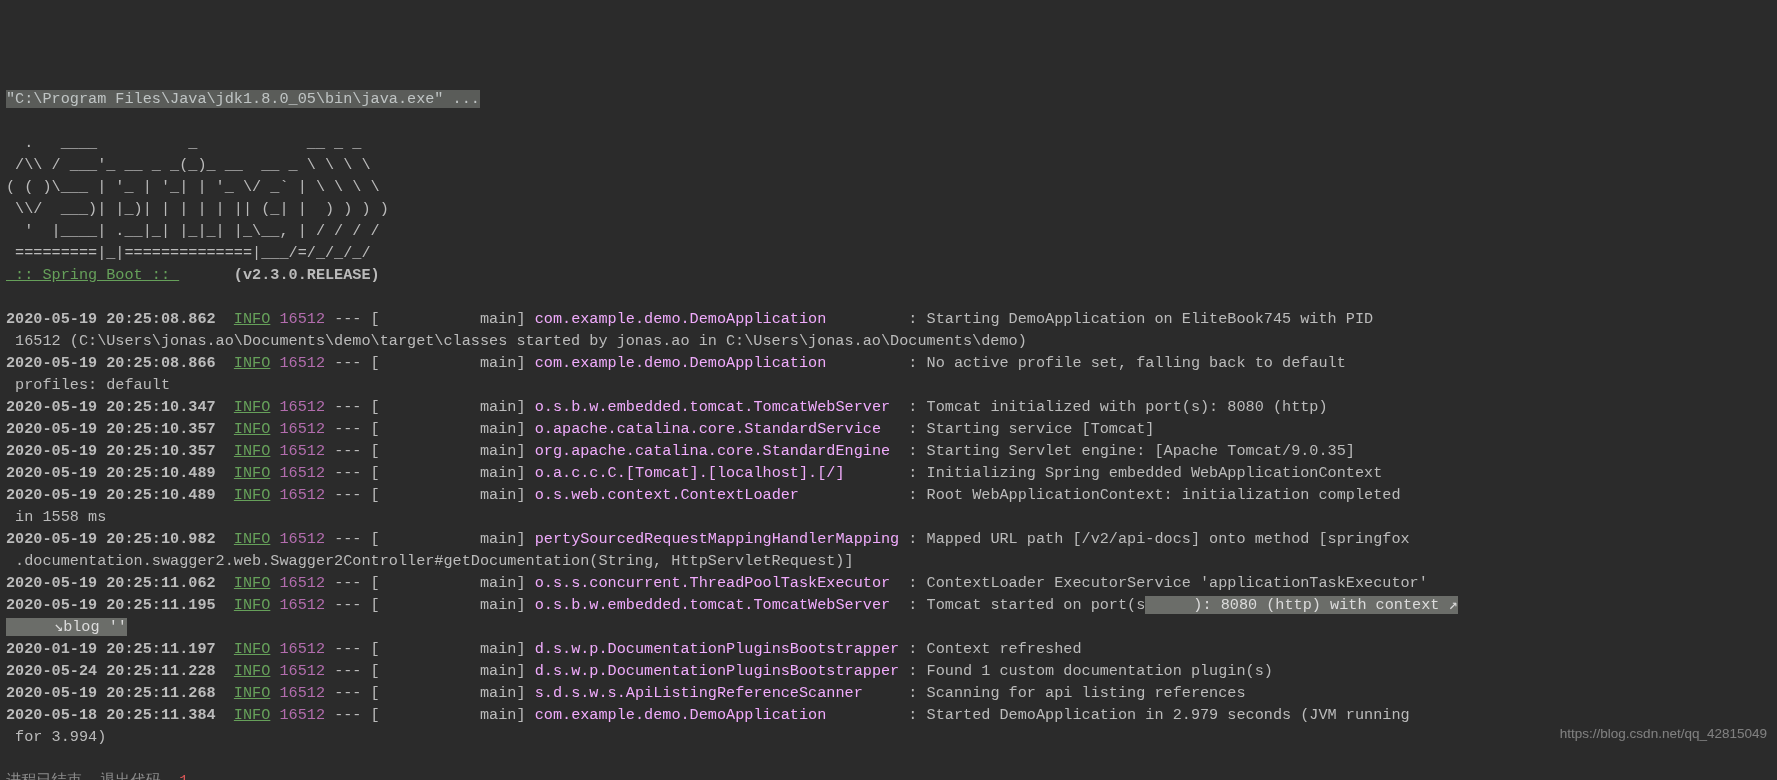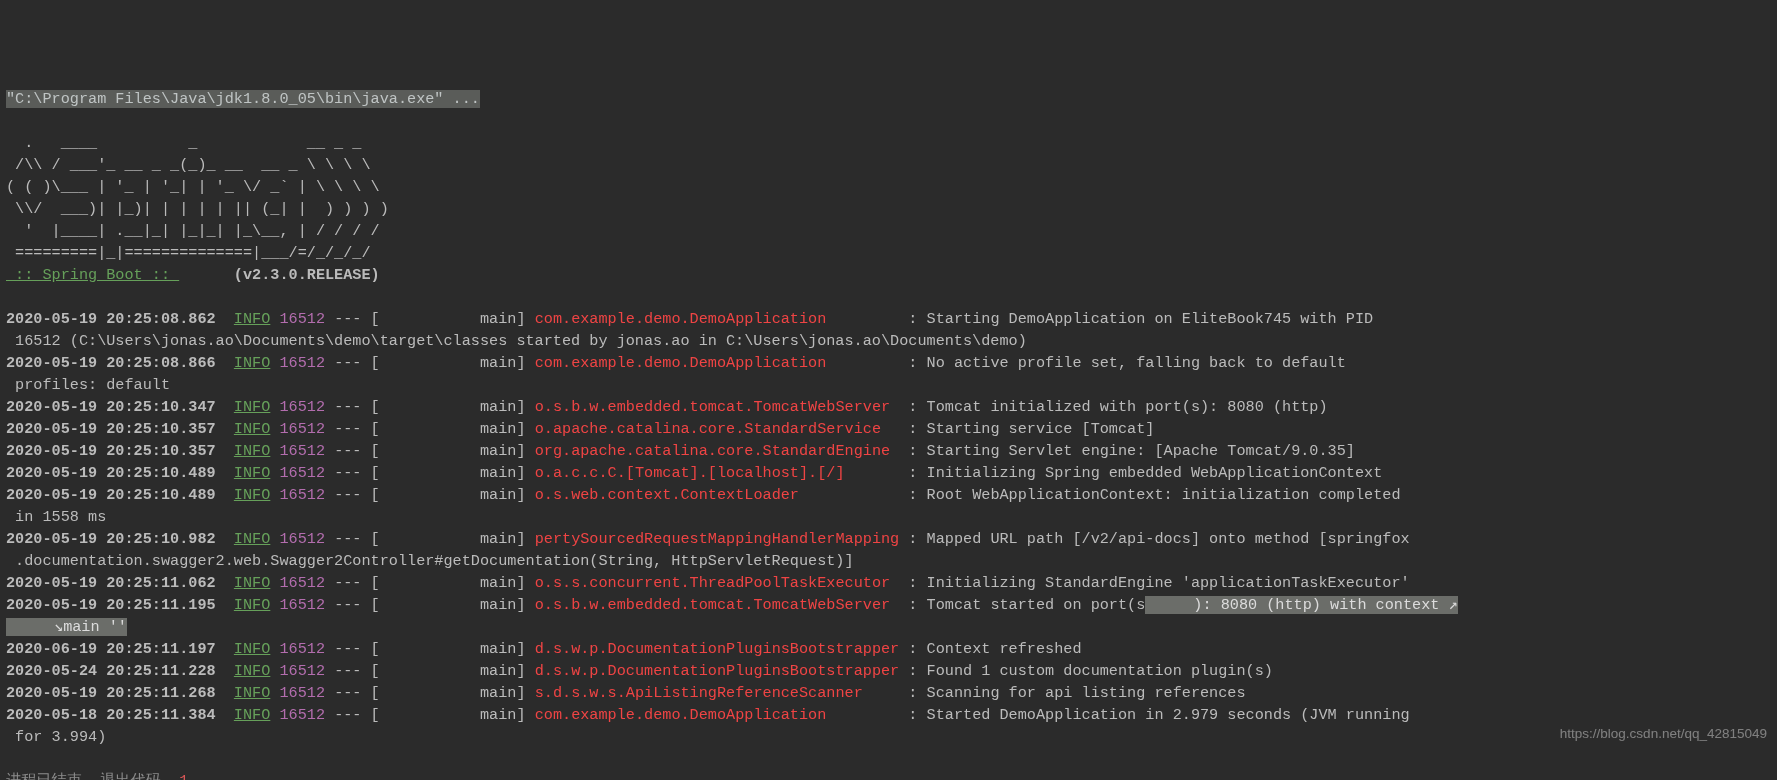--- a/index.html
+++ b/index.html
@@ -12,21 +12,21 @@
     width: 1777px;
     height: 780px;
     overflow: hidden;
     white-space: pre;
     padding: 0px 6px;
     position: relative;
   }
   .hl-header { background: #5a5c59; color: #bfc4c4; }
   .green { color: #66a05a; text-decoration: underline; }
   .magenta { color: #b36dae; font-family: Liberation Mono, monospace; }
-  .cyan { color: #ef4444; }
+  .cyan { color: #f0abfc; }
   .gray { color: #bbbbbb; font-weight: bold; }
   .sel { background: #6b6d69; color: #dcdcdc; padding-left: 48px; }
   .err-gray { color: #8c8c8c; }
   .err-red { color: #d85757; }
   .watermark {
     position: absolute;
     right: 10px;
     bottom: 35px;
     font-family: Arial, sans-serif;
     font-size: 13.5px;
@@ -56,24 +56,24 @@
 <span><span class="gray">2020-05-19 20:25:08.866</span>  <span class="green">INFO</span> <span class="magenta">16512</span><span> --- [</span><span>           main</span><span>] </span><span class="cyan">com.example.demo.DemoApplication        </span><span> : </span><span>No active profile set, falling back to default</span></span>
 <span> profiles: default</span>
 <span><span class="gray">2020-05-19 20:25:10.347</span>  <span class="green">INFO</span> <span class="magenta">16512</span><span> --- [</span><span>           main</span><span>] </span><span class="cyan">o.s.b.w.embedded.tomcat.TomcatWebServer </span><span> : </span><span>Tomcat initialized with port(s): 8080 (http)</span></span>
 <span><span class="gray">2020-05-19 20:25:10.357</span>  <span class="green">INFO</span> <span class="magenta">16512</span><span> --- [</span><span>           main</span><span>] </span><span class="cyan">o.apache.catalina.core.StandardService  </span><span> : </span><span>Starting service [Tomcat]</span></span>
 <span><span class="gray">2020-05-19 20:25:10.357</span>  <span class="green">INFO</span> <span class="magenta">16512</span><span> --- [</span><span>           main</span><span>] </span><span class="cyan">org.apache.catalina.core.StandardEngine </span><span> : </span><span>Starting Servlet engine: [Apache Tomcat/9.0.35]</span></span>
 <span><span class="gray">2020-05-19 20:25:10.489</span>  <span class="green">INFO</span> <span class="magenta">16512</span><span> --- [</span><span>           main</span><span>] </span><span class="cyan">o.a.c.c.C.[Tomcat].[localhost].[/]      </span><span> : </span><span>Initializing Spring embedded WebApplicationContext</span></span>
 <span><span class="gray">2020-05-19 20:25:10.489</span>  <span class="green">INFO</span> <span class="magenta">16512</span><span> --- [</span><span>           main</span><span>] </span><span class="cyan">o.s.web.context.ContextLoader           </span><span> : </span><span>Root WebApplicationContext: initialization completed</span></span>
 <span> in 1558 ms</span>
 <span><span class="gray">2020-05-19 20:25:10.982</span>  <span class="green">INFO</span> <span class="magenta">16512</span><span> --- [</span><span>           main</span><span>] </span><span class="cyan">pertySourcedRequestMappingHandlerMapping</span><span> : </span><span>Mapped URL path [/v2/api-docs] onto method [springfox</span></span>
 <span> .documentation.swagger2.web.Swagger2Controller#getDocumentation(String, HttpServletRequest)]</span>
-<span><span class="gray">2020-05-19 20:25:11.062</span>  <span class="green">INFO</span> <span class="magenta">16512</span><span> --- [</span><span>           main</span><span>] </span><span class="cyan">o.s.s.concurrent.ThreadPoolTaskExecutor </span><span> : </span><span>Initializing StandardEngine 'applicationTaskExecutor'</span></span>
+<span><span class="gray">2020-05-19 20:25:11.062</span>  <span class="green">INFO</span> <span class="magenta">16512</span><span> --- [</span><span>           main</span><span>] </span><span class="cyan">o.s.s.concurrent.ThreadPoolTaskExecutor </span><span> : </span><span>ContextLoader ExecutorService 'applicationTaskExecutor'</span></span>
 <span><span class="gray">2020-05-19 20:25:11.195</span>  <span class="green">INFO</span> <span class="magenta">16512</span><span> --- [</span><span>           main</span><span>] </span><span class="cyan">o.s.b.w.embedded.tomcat.TomcatWebServer </span><span> : </span><span>Tomcat started on port(s</span><span class="sel">): 8080 (http) with context ↗</span></span>
-<span class="sel">↘main ''</span>
-<span><span class="gray">2020-06-19 20:25:11.197</span>  <span class="green">INFO</span> <span class="magenta">16512</span><span> --- [</span><span>           main</span><span>] </span><span class="cyan">d.s.w.p.DocumentationPluginsBootstrapper</span><span> : </span><span>Context refreshed</span></span>
+<span class="sel">↘blog ''</span>
+<span><span class="gray">2020-01-19 20:25:11.197</span>  <span class="green">INFO</span> <span class="magenta">16512</span><span> --- [</span><span>           main</span><span>] </span><span class="cyan">d.s.w.p.DocumentationPluginsBootstrapper</span><span> : </span><span>Context refreshed</span></span>
 <span><span class="gray">2020-05-24 20:25:11.228</span>  <span class="green">INFO</span> <span class="magenta">16512</span><span> --- [</span><span>           main</span><span>] </span><span class="cyan">d.s.w.p.DocumentationPluginsBootstrapper</span><span> : </span><span>Found 1 custom documentation plugin(s)</span></span>
 <span><span class="gray">2020-05-19 20:25:11.268</span>  <span class="green">INFO</span> <span class="magenta">16512</span><span> --- [</span><span>           main</span><span>] </span><span class="cyan">s.d.s.w.s.ApiListingReferenceScanner    </span><span> : </span><span>Scanning for api listing references</span></span>
 <span><span class="gray">2020-05-18 20:25:11.384</span>  <span class="green">INFO</span> <span class="magenta">16512</span><span> --- [</span><span>           main</span><span>] </span><span class="cyan">com.example.demo.DemoApplication        </span><span> : </span><span>Started DemoApplication in 2.979 seconds (JVM running</span></span>
 <span> for 3.994)</span>
 
 <span class="err-gray">进程已结束  退出代码 </span><span class="err-red">-1</span></div>
 
 <div class="watermark">https://blog.csdn.net/qq_42815049</div>
 
 

